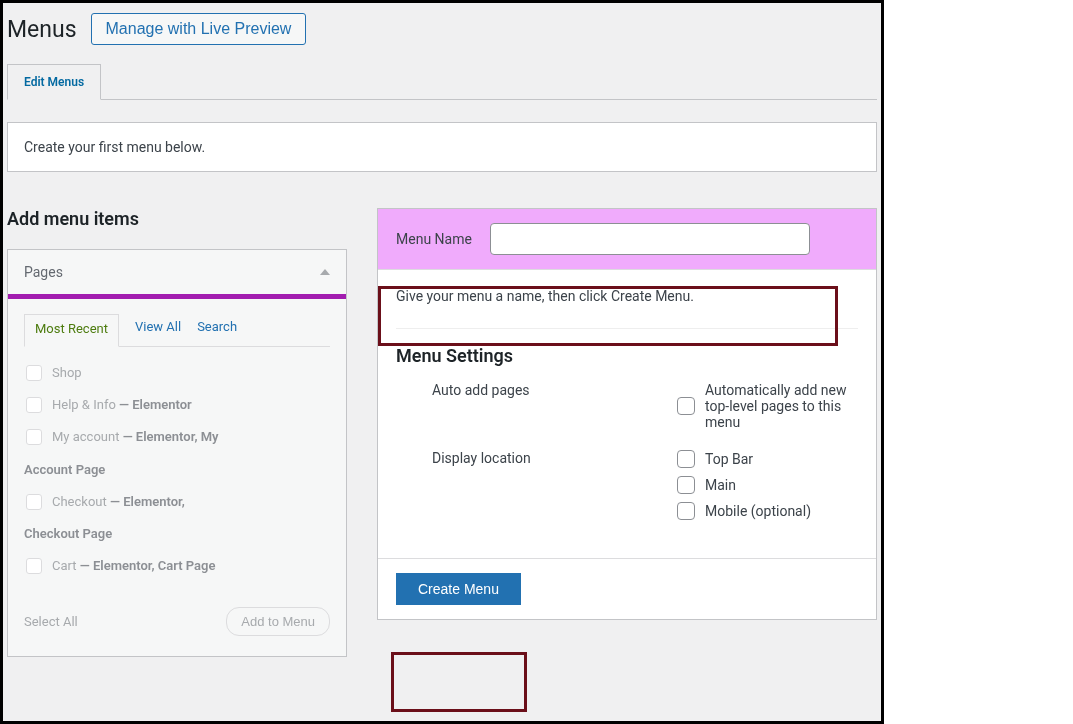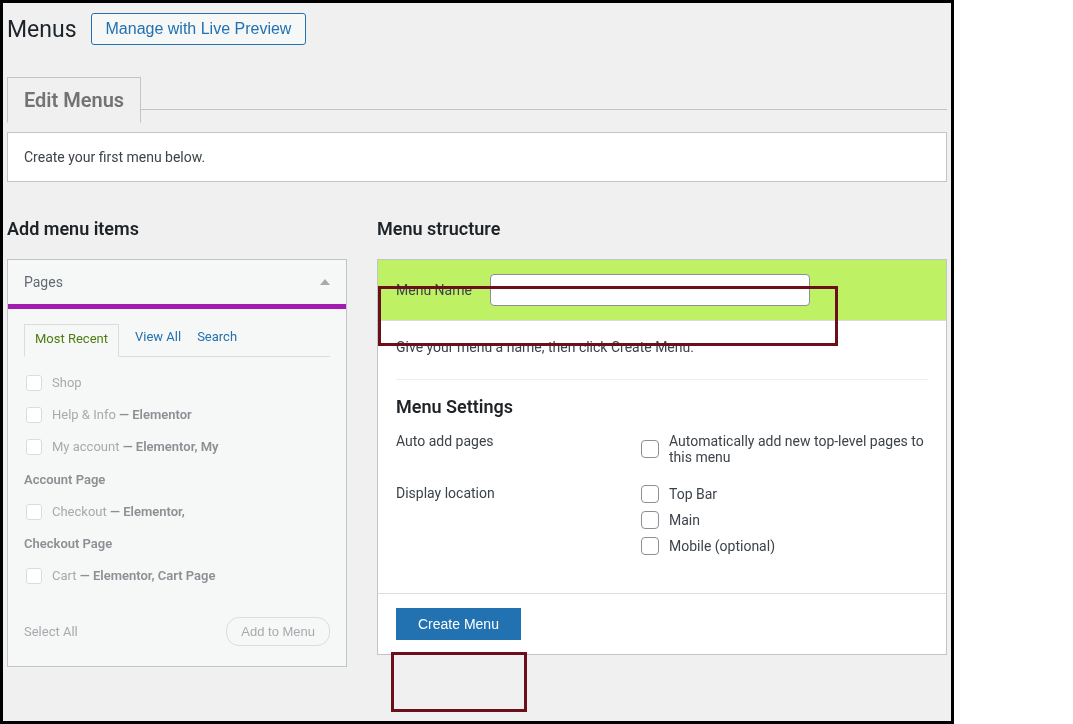--- a/index.html
+++ b/index.html
@@ -1,23 +1,23 @@
 <!DOCTYPE html>
 <html><head>
 <meta charset="utf-8">
 <style>
 * { box-sizing: border-box; margin: 0; padding: 0; }
 body { font-family: -apple-system, BlinkMacSystemFont, "Segoe UI", Roboto, sans-serif; background: #fff; }
-.outer-border { border: 3px solid #000; width: 954px; height: 724px; overflow: hidden; }
+.outer-border { border: 3px solid #000; width: 884px; height: 724px; overflow: hidden; }
 .container { background: #f0f0f1; height: 100%; position: relative; }
 .header { padding: 10px 4px 0 4px; display: flex; align-items: center; gap: 14px; }
 .page-title { font-size: 23px; font-weight: 400; color: #1d2327; }
 .live-preview-btn { border: 1px solid #2271b1; color: #2271b1; background: #f6f7f7; padding: 6px 14px; font-size: 16px; border-radius: 3px; cursor: pointer; }
 .tabs-wrap { padding: 0 4px; margin-top: 18px; }
-.tab { display: inline-block; background: #f0f0f1; border: 1px solid #c3c4c7; border-bottom: 1px solid #f0f0f1; padding: 10px 16px; font-size: 20px; color: #737373; font-weight: 600; position: relative; top: 14px; }
+.tab { display: inline-block; background: #f0f0f1; border: 1px solid #c3c4c7; border-bottom: 1px solid #f0f0f1; padding: 10px 16px; font-size: 12px; color: #0369a1; font-weight: 600; position: relative; top: 1px; }
 .tab-line { border-bottom: 1px solid #c3c4c7; }
 .notice { margin: 22px 4px 0 4px; background: #fff; border: 1px solid #c3c4c7; padding: 16px 16px; font-size: 14px; color: #3c434a; }
 .columns { display: flex; padding: 36px 4px 0 4px; gap: 30px; }
 .col-left { width: 340px; flex-shrink: 0; }
 .col-right { flex: 1; }
 .section-heading { font-size: 18px; font-weight: 600; color: #1d2327; margin-bottom: 20px; }
 .accordion { border: 1px solid #c3c4c7; background: #f6f7f7; }
 .accordion-head { padding: 14px 16px; font-size: 14px; color: #646970; display: flex; justify-content: space-between; align-items: center; border-bottom: 5px solid #a21caf; }
 .triangle-up { width: 0; height: 0; border-left: 5px solid transparent; border-right: 5px solid transparent; border-bottom: 6px solid #a7aaad; }
 .accordion-body { padding: 14px 16px 16px 16px; }
@@ -31,27 +31,27 @@
 .page-item { padding: 7px 0 7px 28px; position: relative; line-height: 1.4; }
 .page-item-wrap { padding: 7px 0 7px 0; line-height: 1.4; }
 .fake-checkbox { position: absolute; left: 2px; top: 8px; width: 16px; height: 16px; border: 1px solid #dcdcde; border-radius: 3px; background: #fff; }
 .page-meta { color: #a7aaad; }
 .page-meta strong { font-weight: 600; color: #8c8f94; }
 .wrap-line { color: #8c8f94; font-weight: 600; padding-left: 0; }
 .accordion-footer { display: flex; justify-content: space-between; align-items: center; padding: 10px 0 4px 0; margin-top: 8px; }
 .select-all { font-size: 13px; color: #a7aaad; }
 .add-menu-btn { border: 1px solid #dcdcde; background: #f6f7f7; color: #a7aaad; padding: 6px 14px; font-size: 13px; border-radius: 13px; cursor: not-allowed; }
 .menu-edit-box { border: 1px solid #c3c4c7; background: #fff; }
-.menu-name-row { padding: 14px 18px; border-bottom: 1px solid #dcdcde; display: flex; align-items: center; gap: 18px; background: #bef264; }
+.menu-name-row { padding: 14px 18px; border-bottom: 1px solid #dcdcde; display: flex; align-items: center; gap: 18px; background: #f0abfc; }
 .menu-name-label { font-size: 14px; color: #3c434a; }
 .menu-name-input { width: 320px; height: 32px; border: 1px solid #8c8f94; border-radius: 4px; padding: 0 8px; font-size: 14px; }
 .menu-body { padding: 18px; }
 .helper-text { font-size: 14px; color: #3c434a; margin-bottom: 24px; }
 .settings-heading { font-size: 18px; font-weight: 600; color: #1d2327; margin-bottom: 16px; border-top: 1px solid #eee; padding-top: 16px; }
-.settings-row { display: flex; margin-bottom: 12px; font-size: 14px; color: #3c434a; }
+.settings-row { display: flex; margin-bottom: 12px; font-size: 14px; color: #3c434a; margin-left: 36px; }
 .settings-label { width: 245px; flex-shrink: 0; }
 .settings-options { flex: 1; }
 .check-line { display: flex; align-items: center; gap: 10px; margin-bottom: 8px; }
 .check-box { width: 18px; height: 18px; border: 1px solid #8c8f94; border-radius: 4px; flex-shrink: 0; }
 .menu-footer { padding: 14px 18px; border-top: 1px solid #dcdcde; background: #fff; }
 .create-btn { background: #2271b1; color: #fff; border: none; padding: 8px 22px; font-size: 14px; border-radius: 0; cursor: pointer; text-align: center; }
 .highlight-box { border: 3px solid #6b0f1a; position: absolute; pointer-events: none; }
 .highlight-name { left: 375px; top: 283px; width: 460px; height: 60px; }
 .highlight-create { left: 388px; top: 649px; width: 136px; height: 60px; }
 </style>
@@ -99,21 +99,20 @@
               </div>
           <div class="accordion-footer">
             <span class="select-all">Select All</span>
             <button class="add-menu-btn">Add to Menu</button>
           </div>
         </div>
       </div>
     </div>
 
     <div class="col-right">
-      <h2 class="section-heading">Menu structure</h2>
       <div class="menu-edit-box">
         <div class="menu-name-row">
           <label class="menu-name-label">Menu Name</label>
           <input class="menu-name-input" type="text" value="" style="">
         </div>
         <div class="menu-body">
           <p class="helper-text">Give your menu a name, then click Create Menu.</p>
           <h3 class="settings-heading">Menu Settings</h3>
           <div class="settings-row">
             <div class="settings-label">Auto add pages</div>

